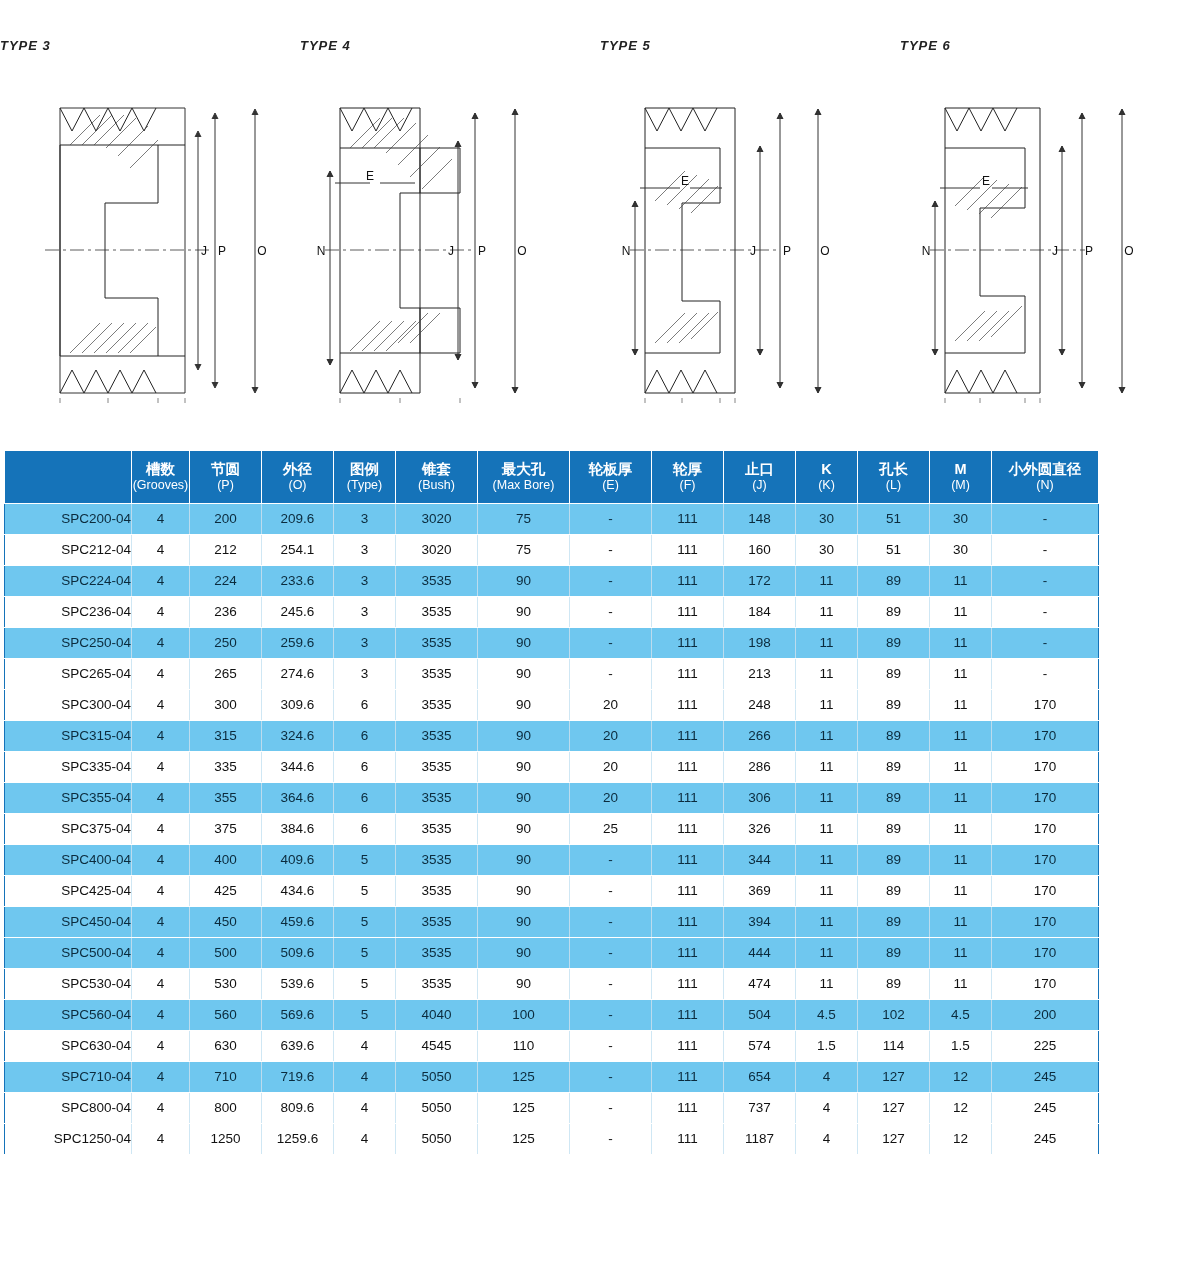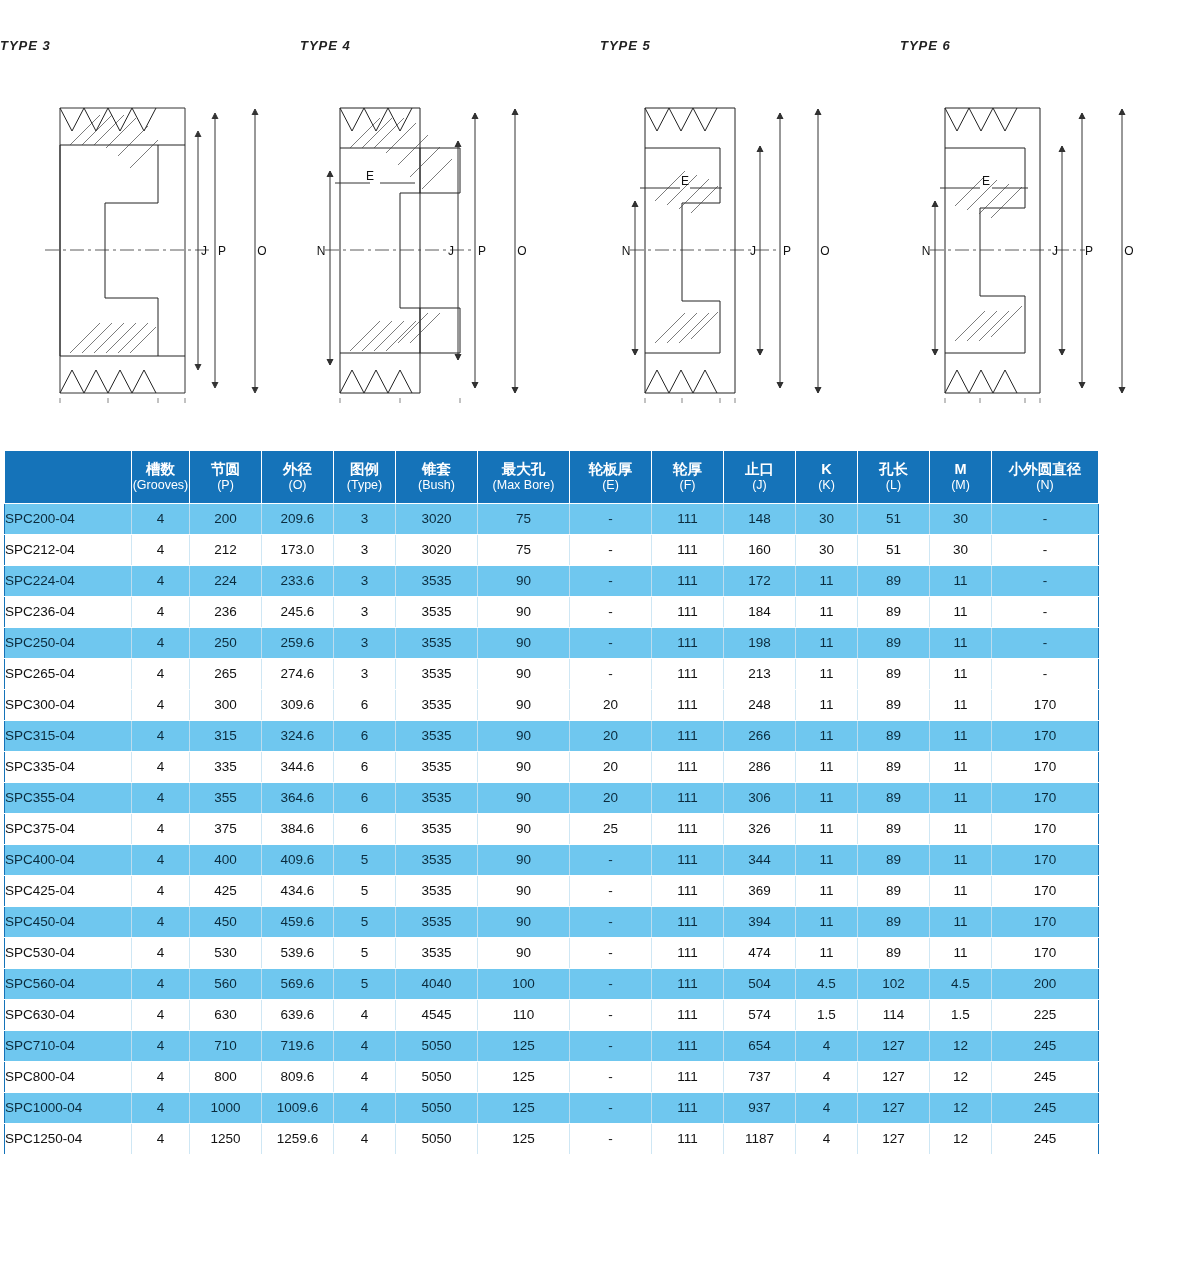--- a/index.html
+++ b/index.html
@@ -87,21 +87,21 @@
   }
   tbody tr.odd td {
     background: #6fc7ef;
     color: #0b2b3d;
   }
   tbody tr.even td {
     background: #ffffff;
     color: #111;
   }
   tbody td.model {
-    text-align: left;
+    text-align: right;
   }
   tbody tr.odd td, tbody tr.even td {
     border-left: 1px solid #bcdcee;
     border-right: 1px solid #bcdcee;
     border-top: 1px solid #ffffff;
     border-bottom: 1px solid #ffffff;
   }
   tbody tr.even td {
     border-left: 1px solid #cfe7f4;
     border-right: 1px solid #cfe7f4;
@@ -426,21 +426,21 @@
           <td>148</td>
           <td>30</td>
           <td>51</td>
           <td>30</td>
           <td>-</td>
         </tr>
         <tr class="even">
           <td class="model">SPC212-04</td>
           <td>4</td>
           <td>212</td>
-          <td>173.0</td>
+          <td>254.1</td>
           <td>3</td>
           <td>3020</td>
           <td>75</td>
           <td>-</td>
           <td>111</td>
           <td>160</td>
           <td>30</td>
           <td>51</td>
           <td>30</td>
           <td>-</td>
@@ -625,20 +625,36 @@
           <td class="model">SPC450-04</td>
           <td>4</td>
           <td>450</td>
           <td>459.6</td>
           <td>5</td>
           <td>3535</td>
           <td>90</td>
           <td>-</td>
           <td>111</td>
           <td>394</td>
+          <td>11</td>
+          <td>89</td>
+          <td>11</td>
+          <td>170</td>
+        </tr>
+        <tr class="odd">
+          <td class="model">SPC500-04</td>
+          <td>4</td>
+          <td>500</td>
+          <td>509.6</td>
+          <td>5</td>
+          <td>3535</td>
+          <td>90</td>
+          <td>-</td>
+          <td>111</td>
+          <td>444</td>
           <td>11</td>
           <td>89</td>
           <td>11</td>
           <td>170</td>
         </tr>
         <tr class="even">
           <td class="model">SPC530-04</td>
           <td>4</td>
           <td>530</td>
           <td>539.6</td>
@@ -710,47 +726,31 @@
           <td>5050</td>
           <td>125</td>
           <td>-</td>
           <td>111</td>
           <td>737</td>
           <td>4</td>
           <td>127</td>
           <td>12</td>
           <td>245</td>
         </tr>
-        <tr class="odd">
-          <td class="model">SPC1000-04</td>
-          <td>4</td>
-          <td>1000</td>
-          <td>1009.6</td>
+        <tr class="even">
+          <td class="model">SPC1250-04</td>
+          <td>4</td>
+          <td>1250</td>
+          <td>1259.6</td>
           <td>4</td>
           <td>5050</td>
           <td>125</td>
           <td>-</td>
           <td>111</td>
-          <td>937</td>
+          <td>1187</td>
           <td>4</td>
           <td>127</td>
           <td>12</td>
           <td>245</td>
         </tr>
-        <tr class="even">
-          <td class="model">SPC1250-04</td>
-          <td>4</td>
-          <td>1250</td>
-          <td>1259.6</td>
-          <td>4</td>
-          <td>5050</td>
-          <td>125</td>
-          <td>-</td>
-          <td>111</td>
-          <td>1187</td>
-          <td>4</td>
-          <td>127</td>
-          <td>12</td>
-          <td>245</td>
-        </tr>
       </tbody>
   </table>
 </div>
 
 </body></html>

